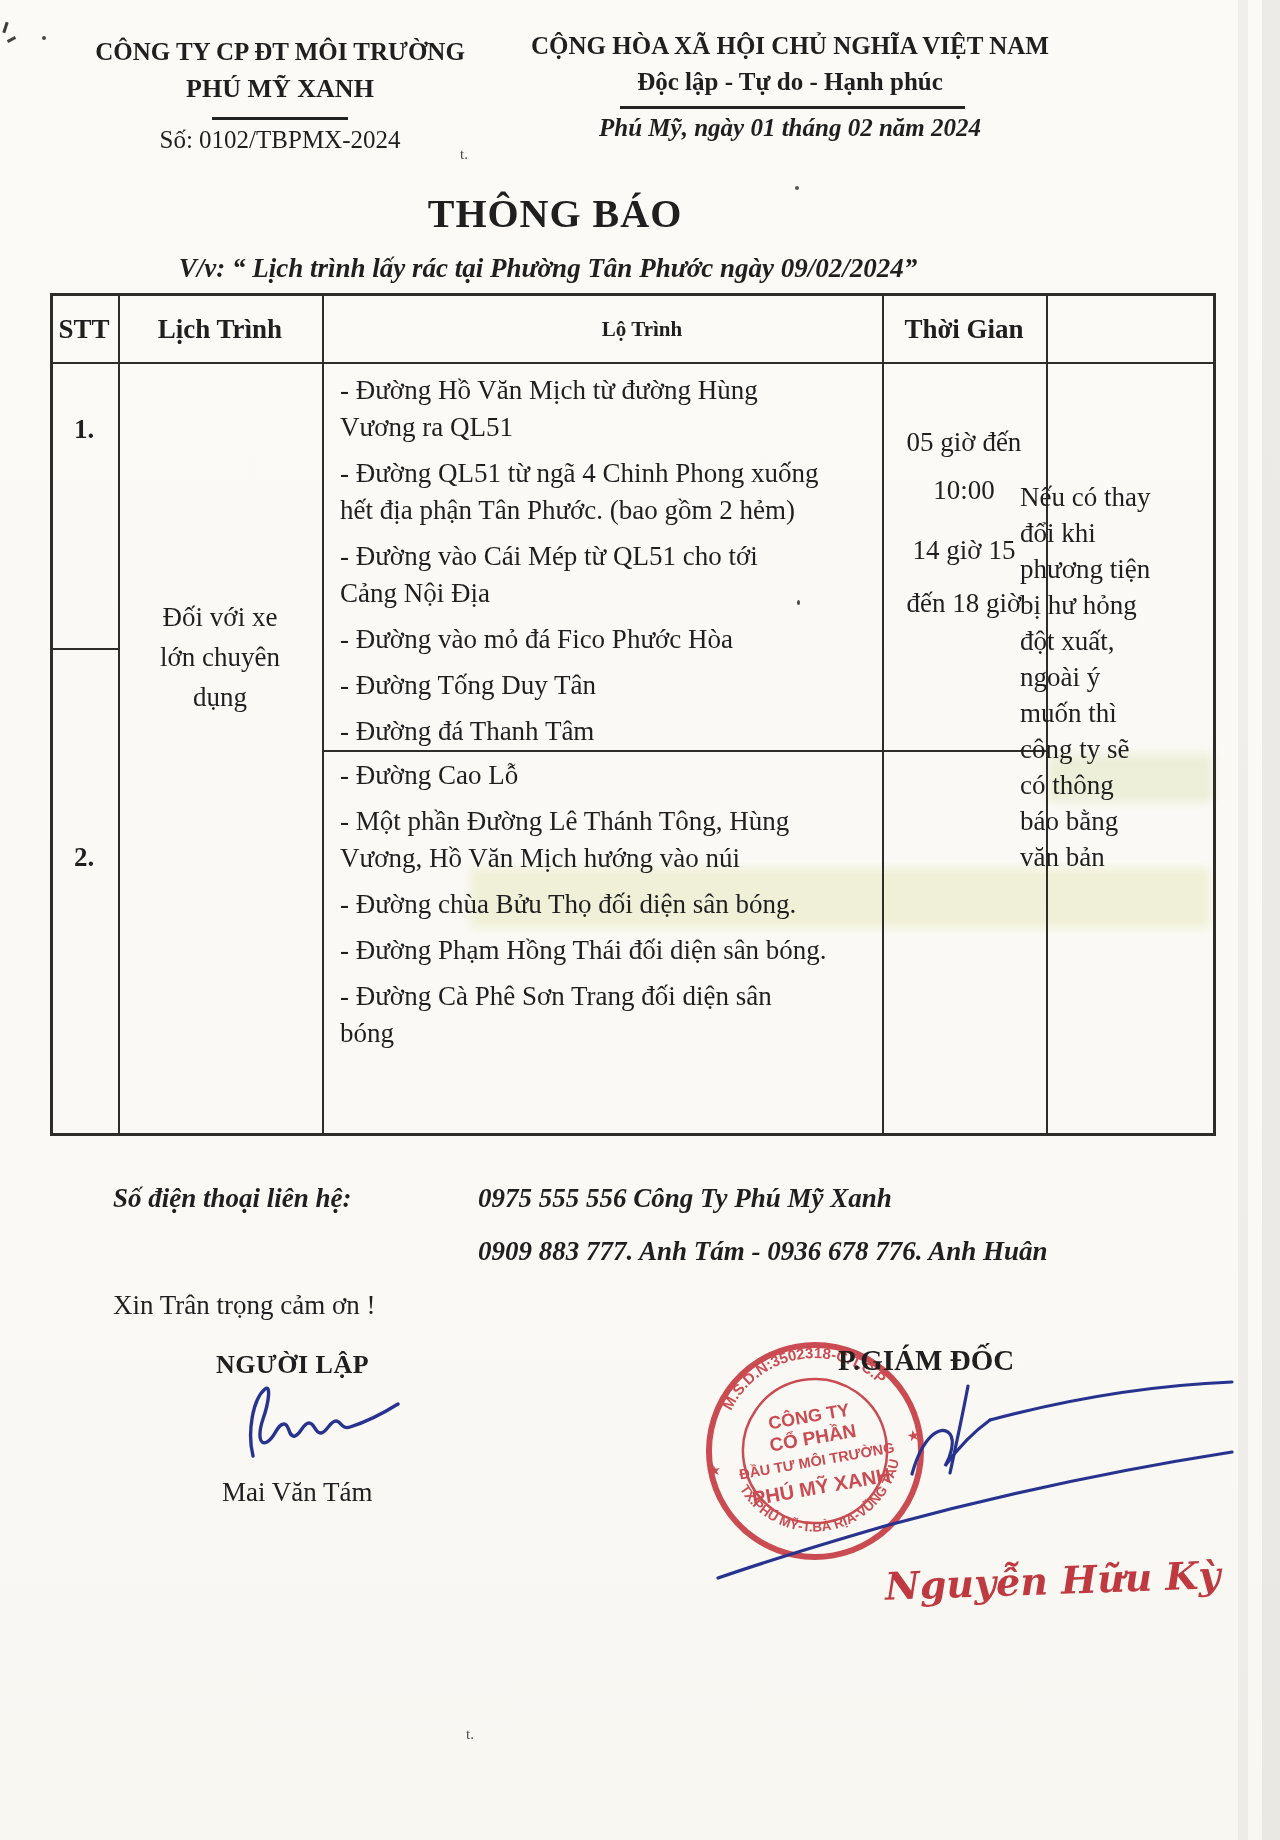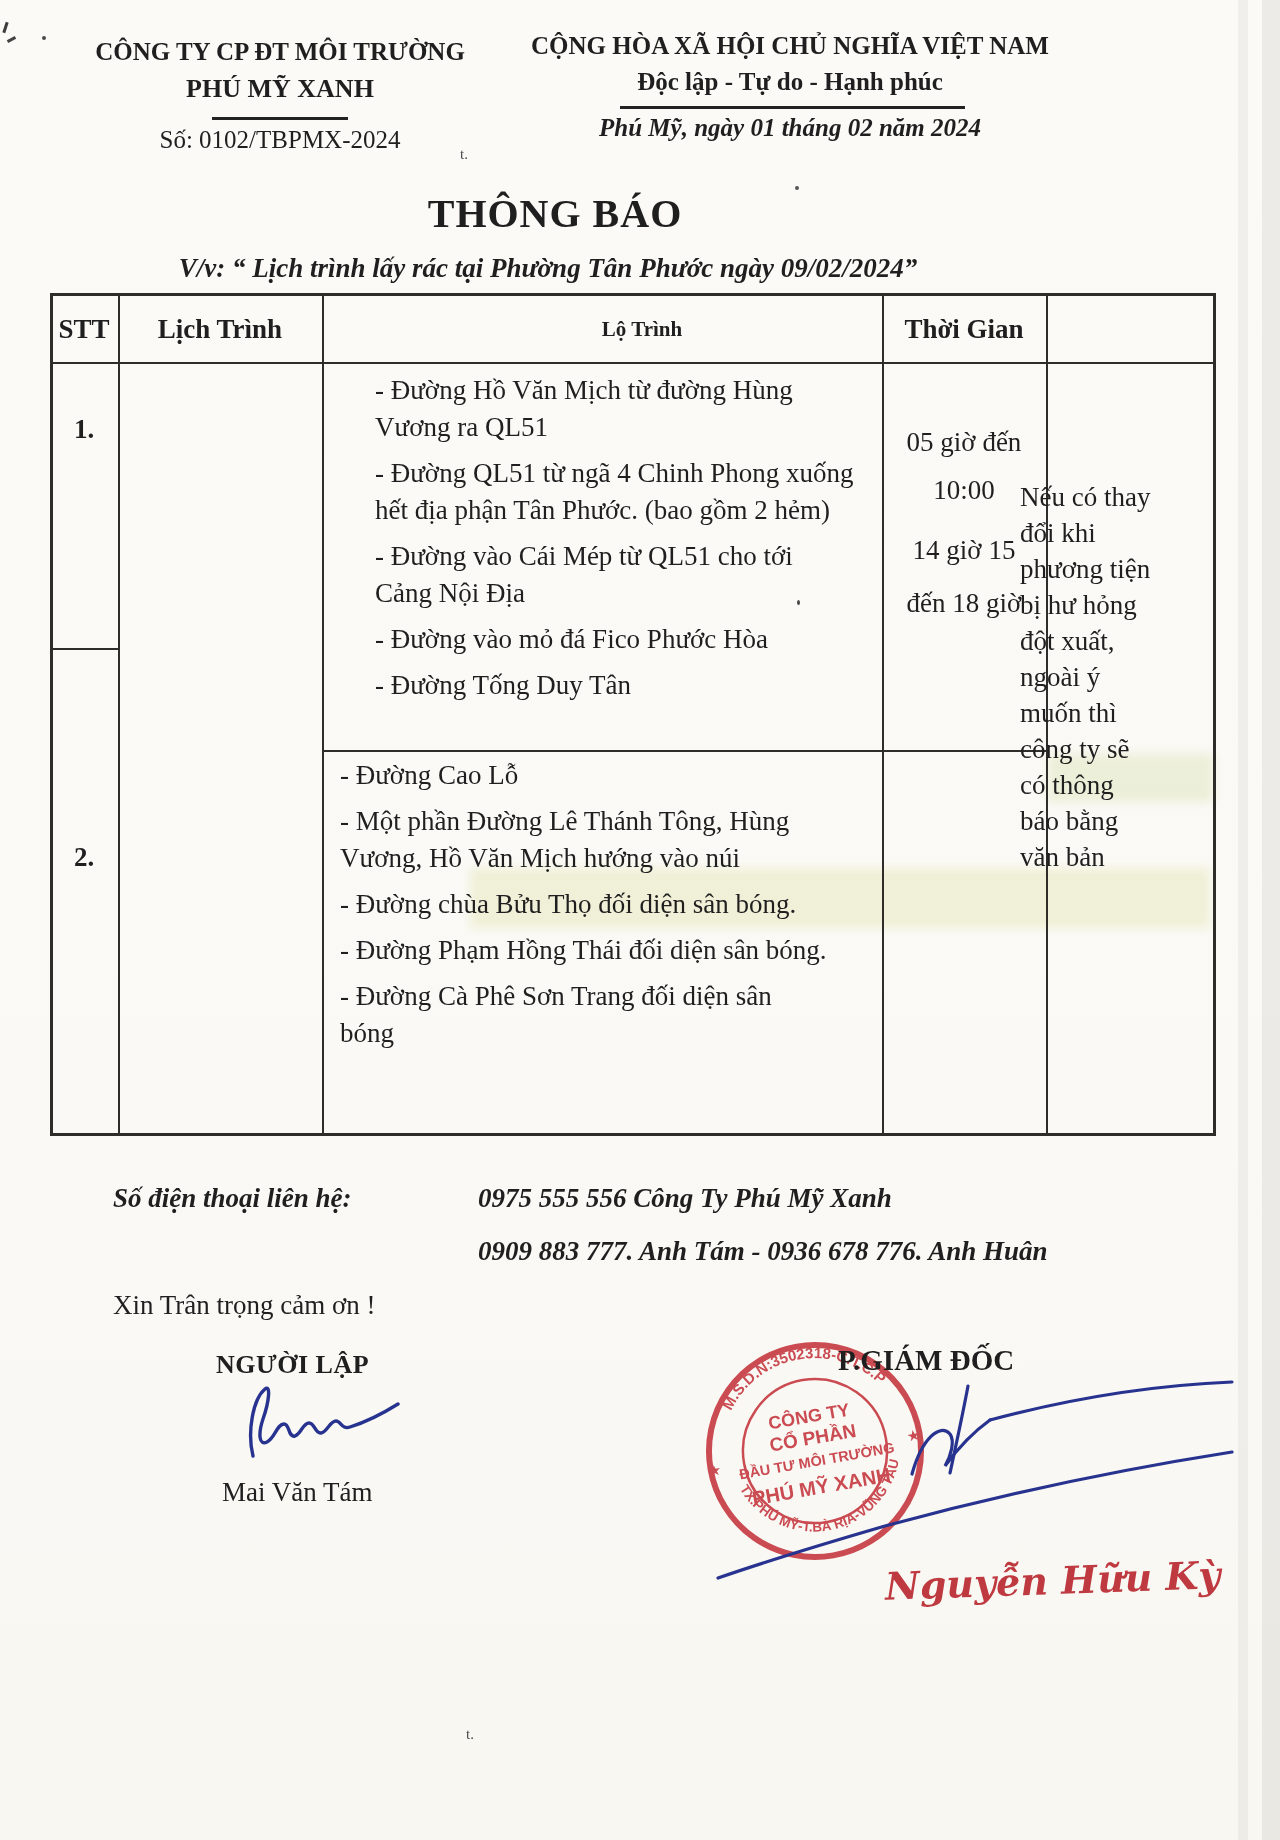--- a/index.html
+++ b/index.html
@@ -60,30 +60,34 @@
   <div class="vline" style="left:1213px;top:293px;width:3px;height:843px;"></div>
 
   <div class="abs b flexc" style="left:50px;top:300px;width:68px;height:58px;font-size:27px;">STT</div>
   <div class="abs b flexc" style="left:118px;top:300px;width:204px;height:58px;font-size:27px;">Lịch Trình</div>
   <div class="abs b flexc" style="left:322px;top:300px;width:560px;height:58px;font-size:21px;padding-left:40px;">Lộ Trình</div>
   <div class="abs b flexc" style="left:882px;top:300px;width:164px;height:58px;font-size:27px;">Thời Gian</div>
 
   <div class="abs b ctr" style="left:50px;top:414px;width:68px;font-size:27px;">1.</div>
   <div class="abs b ctr" style="left:50px;top:842px;width:68px;font-size:27px;">2.</div>
 
+  <div class="abs ctr pre" style="left:118px;top:597px;width:204px;font-size:27px;line-height:40px;">Đối với xe
+lớn chuyên
+dụng</div>
 
-  <div class="abs routes" style="left:340px;top:372px;width:535px;font-size:27px;line-height:37px;margin-left:35px;">
+  <div class="abs routes" style="left:340px;top:372px;width:535px;font-size:27px;line-height:37px;">
     <p>- Đường Hồ Văn Mịch từ đường Hùng
 Vương ra QL51</p>
     <p>- Đường QL51 từ ngã 4 Chinh Phong xuống
 hết địa phận Tân Phước. (bao gồm 2 hẻm)</p>
     <p>- Đường vào Cái Mép từ  QL51  cho tới
 Cảng Nội Địa</p>
     <p>- Đường vào mỏ đá Fico Phước Hòa</p>
     <p>- Đường Tống Duy Tân</p>
+    <p>- Đường đá Thanh Tâm</p>
   </div>
 
   <div class="abs routes" style="left:340px;top:757px;width:535px;font-size:27px;line-height:37px;">
     <p>- Đường Cao Lỗ</p>
     <p>- Một phần Đường Lê Thánh Tông, Hùng
 Vương, Hồ Văn Mịch hướng vào núi</p>
     <p>- Đường chùa Bửu Thọ đối diện sân bóng.</p>
     <p>- Đường Phạm Hồng Thái đối diện sân bóng.</p>
     <p>- Đường Cà Phê Sơn Trang đối diện sân
 bóng</p>

